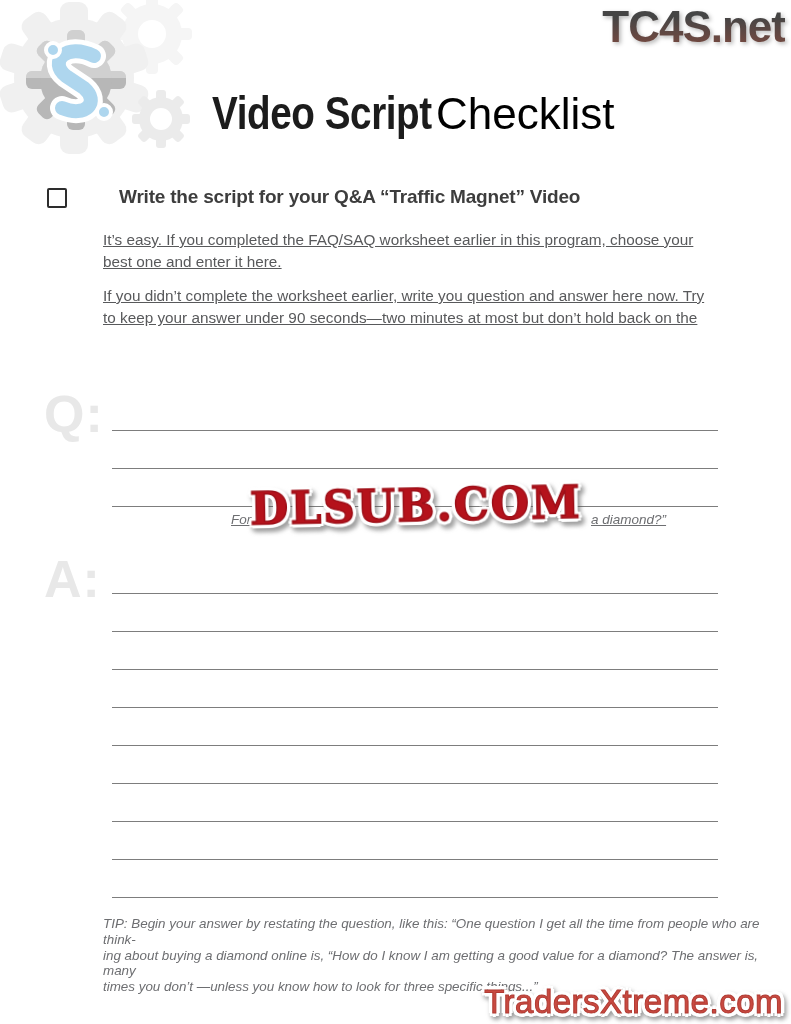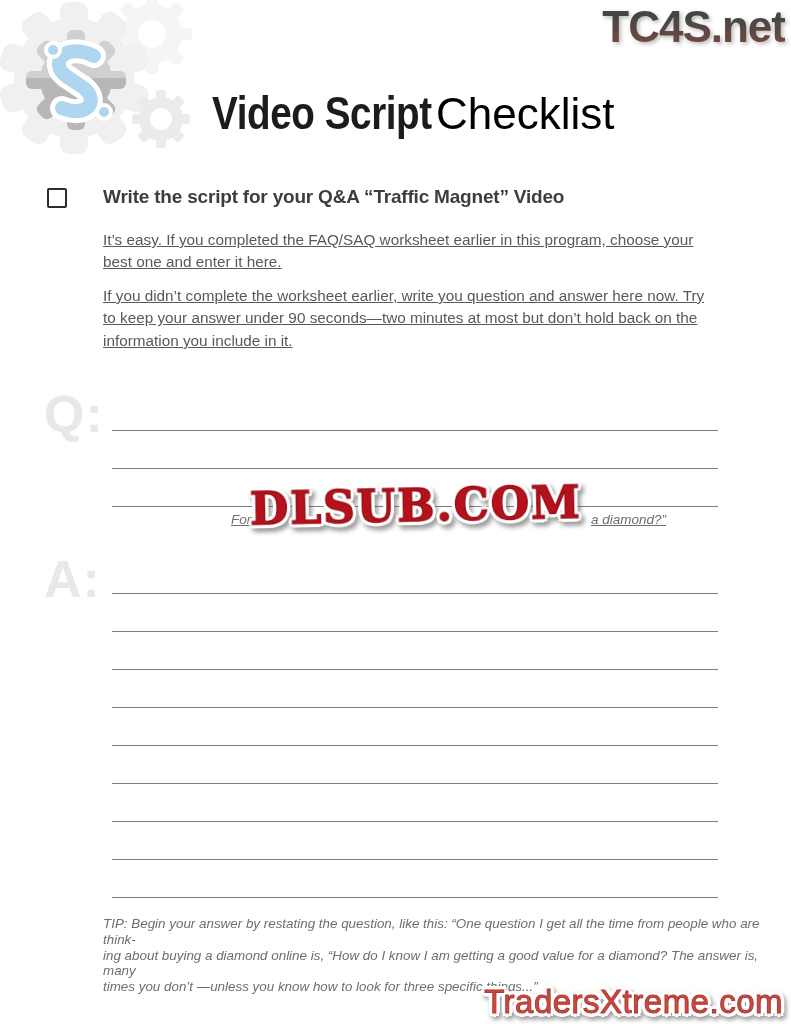--- a/index.html
+++ b/index.html
@@ -31,21 +31,21 @@
   }
   .title-blue { display:inline-block; font-size:44px; font-weight:400; }
 
   
   .check-row { position:absolute; left:47px; top:186px; display:flex; align-items:flex-start; }
   .checkbox {
     width:20px; height:20px; border:2.5px solid #2d2d2d; border-radius:2px;
     background:#fff; margin-top:2px;
   }
   .check-heading {
-    margin-left:36px; font-size:19px; font-weight:bold; color:#3d3d3d;
+    margin-left:52px; font-size:19px; font-weight:bold; color:#3d3d3d;
     letter-spacing:-0.2px;
   }
 
   
   .para { position:absolute; left:103px; color:#58595b; font-size:15.3px; line-height:22.4px;text-decoration:underline; }
   .para-1 { top:229px; }
   .para-2 { top:285px; }
 
   
   .qa-label {
@@ -172,21 +172,20 @@
     <div class="check-heading">Write the script for your Q&amp;A “Traffic Magnet” Video</div>
   </div>
 
   <div class="para para-1">
     <div>It’s easy. If you completed the FAQ/SAQ worksheet earlier in this program, choose your</div>
     <div>best one and enter it here.</div>
   </div>
   <div class="para para-2">
     <div>If you didn’t complete the worksheet earlier, write you question and answer here now. Try</div>
     <div>to keep your answer under 90 seconds—two minutes at most but don’t hold back on the</div>
-    <div>information you include in it.</div>
   </div>
 
   <div class="qa-label q-label">Q:</div>
   <div class="rule" style="top:430px"></div>
   <div class="rule" style="top:468px"></div>
   <div class="rule" style="top:506px"></div>
 
   <div class="caption caption-left">For e</div>
   <div class="caption caption-right">a diamond?”</div>
 

